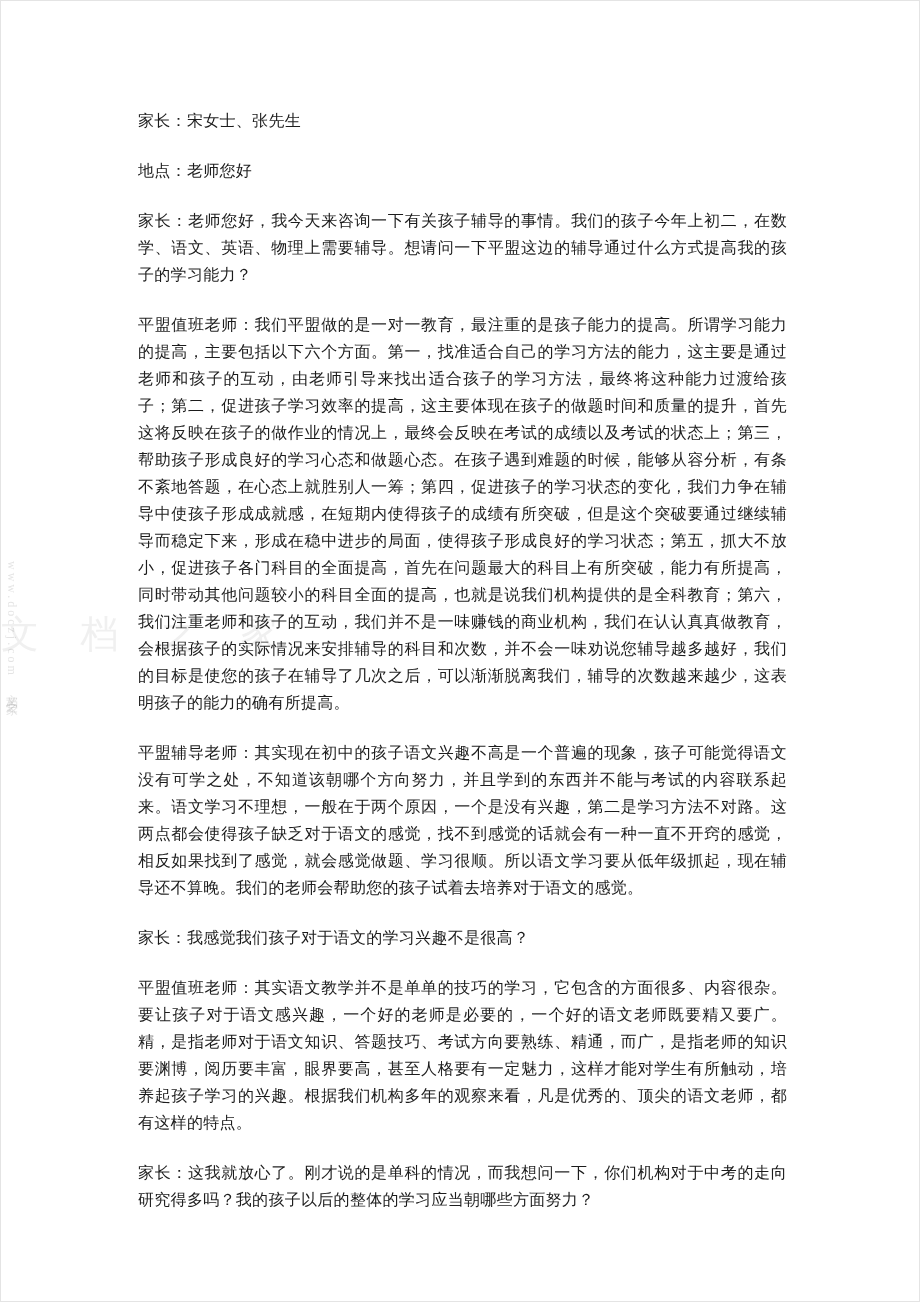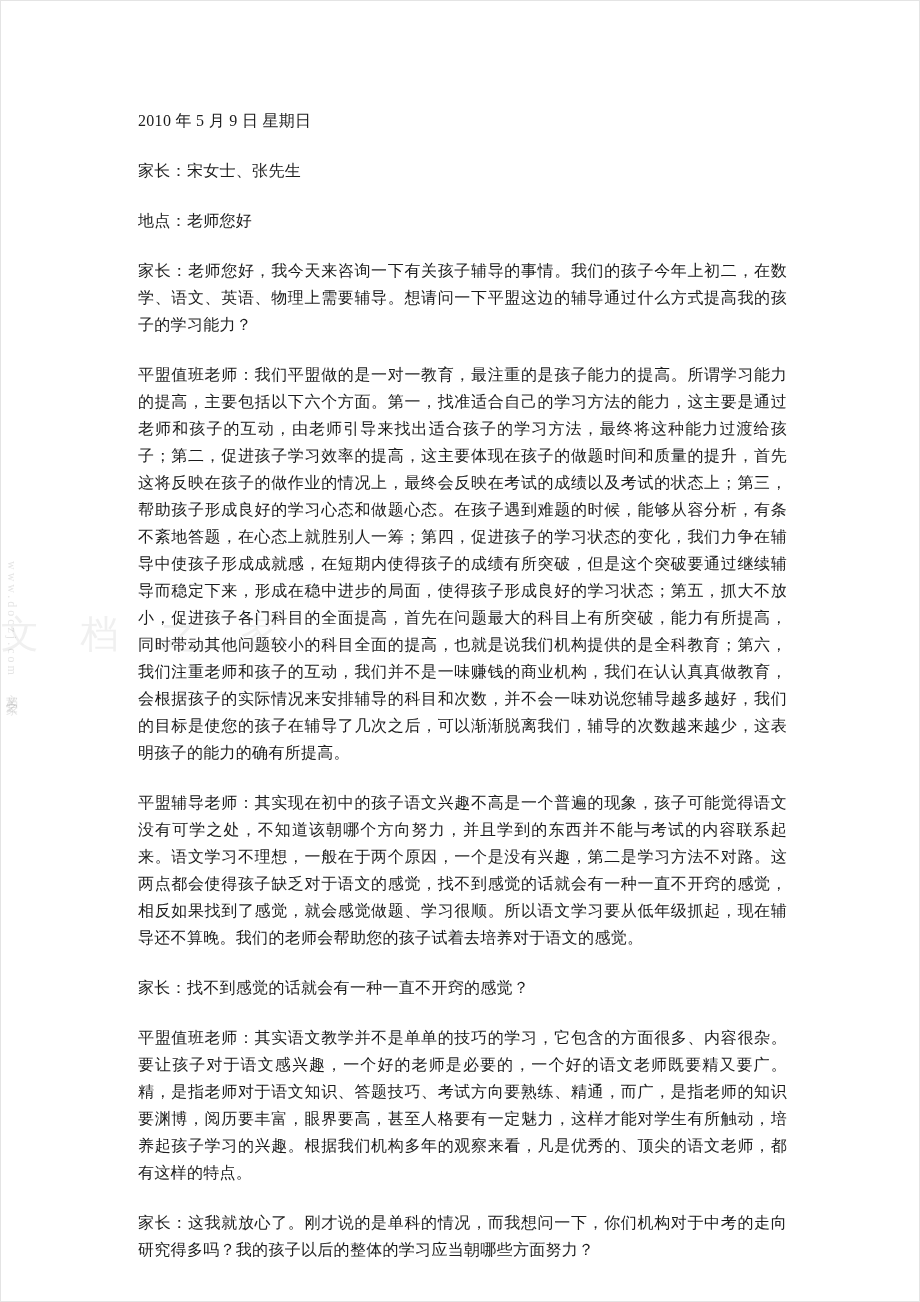--- a/index.html
+++ b/index.html
@@ -58,22 +58,21 @@
   }
 </style>
 </head>
 <body>
 
 <div class="watermark-center">文 档 之 家</div>
 
 <div class="watermark-side">www.doczj.com 文档之家</div>
 
 <div class="doc-body">
-  <p>2010 年 5 月 9 日  星期日</p>
   <p>家长：宋女士、张先生</p>
   <p>地点：老师您好</p>
   <p>家长：老师您好，我今天来咨询一下有关孩子辅导的事情。我们的孩子今年上初二，在数学、语文、英语、物理上需要辅导。想请问一下平盟这边的辅导通过什么方式提高我的孩子的学习能力？</p>
   <p>平盟值班老师：我们平盟做的是一对一教育，最注重的是孩子能力的提高。所谓学习能力的提高，主要包括以下六个方面。第一，找准适合自己的学习方法的能力，这主要是通过老师和孩子的互动，由老师引导来找出适合孩子的学习方法，最终将这种能力过渡给孩子；第二，促进孩子学习效率的提高，这主要体现在孩子的做题时间和质量的提升，首先这将反映在孩子的做作业的情况上，最终会反映在考试的成绩以及考试的状态上；第三，帮助孩子形成良好的学习心态和做题心态。在孩子遇到难题的时候，能够从容分析，有条不紊地答题，在心态上就胜别人一筹；第四，促进孩子的学习状态的变化，我们力争在辅导中使孩子形成成就感，在短期内使得孩子的成绩有所突破，但是这个突破要通过继续辅导而稳定下来，形成在稳中进步的局面，使得孩子形成良好的学习状态；第五，抓大不放小，促进孩子各门科目的全面提高，首先在问题最大的科目上有所突破，能力有所提高，同时带动其他问题较小的科目全面的提高，也就是说我们机构提供的是全科教育；第六，我们注重老师和孩子的互动，我们并不是一味赚钱的商业机构，我们在认认真真做教育，会根据孩子的实际情况来安排辅导的科目和次数，并不会一味劝说您辅导越多越好，我们的目标是使您的孩子在辅导了几次之后，可以渐渐脱离我们，辅导的次数越来越少，这表明孩子的能力的确有所提高。</p>
   <p>平盟辅导老师：其实现在初中的孩子语文兴趣不高是一个普遍的现象，孩子可能觉得语文没有可学之处，不知道该朝哪个方向努力，并且学到的东西并不能与考试的内容联系起来。语文学习不理想，一般在于两个原因，一个是没有兴趣，第二是学习方法不对路。这两点都会使得孩子缺乏对于语文的感觉，找不到感觉的话就会有一种一直不开窍的感觉，相反如果找到了感觉，就会感觉做题、学习很顺。所以语文学习要从低年级抓起，现在辅导还不算晚。我们的老师会帮助您的孩子试着去培养对于语文的感觉。</p>
-  <p>家长：找不到感觉的话就会有一种一直不开窍的感觉？</p>
+  <p>家长：我感觉我们孩子对于语文的学习兴趣不是很高？</p>
   <p>平盟值班老师：其实语文教学并不是单单的技巧的学习，它包含的方面很多、内容很杂。要让孩子对于语文感兴趣，一个好的老师是必要的，一个好的语文老师既要精又要广。精，是指老师对于语文知识、答题技巧、考试方向要熟练、精通，而广，是指老师的知识要渊博，阅历要丰富，眼界要高，甚至人格要有一定魅力，这样才能对学生有所触动，培养起孩子学习的兴趣。根据我们机构多年的观察来看，凡是优秀的、顶尖的语文老师，都有这样的特点。</p>
   <p>家长：这我就放心了。刚才说的是单科的情况，而我想问一下，你们机构对于中考的走向研究得多吗？我的孩子以后的整体的学习应当朝哪些方面努力？</p>
 </div>
 
 </body></html>

